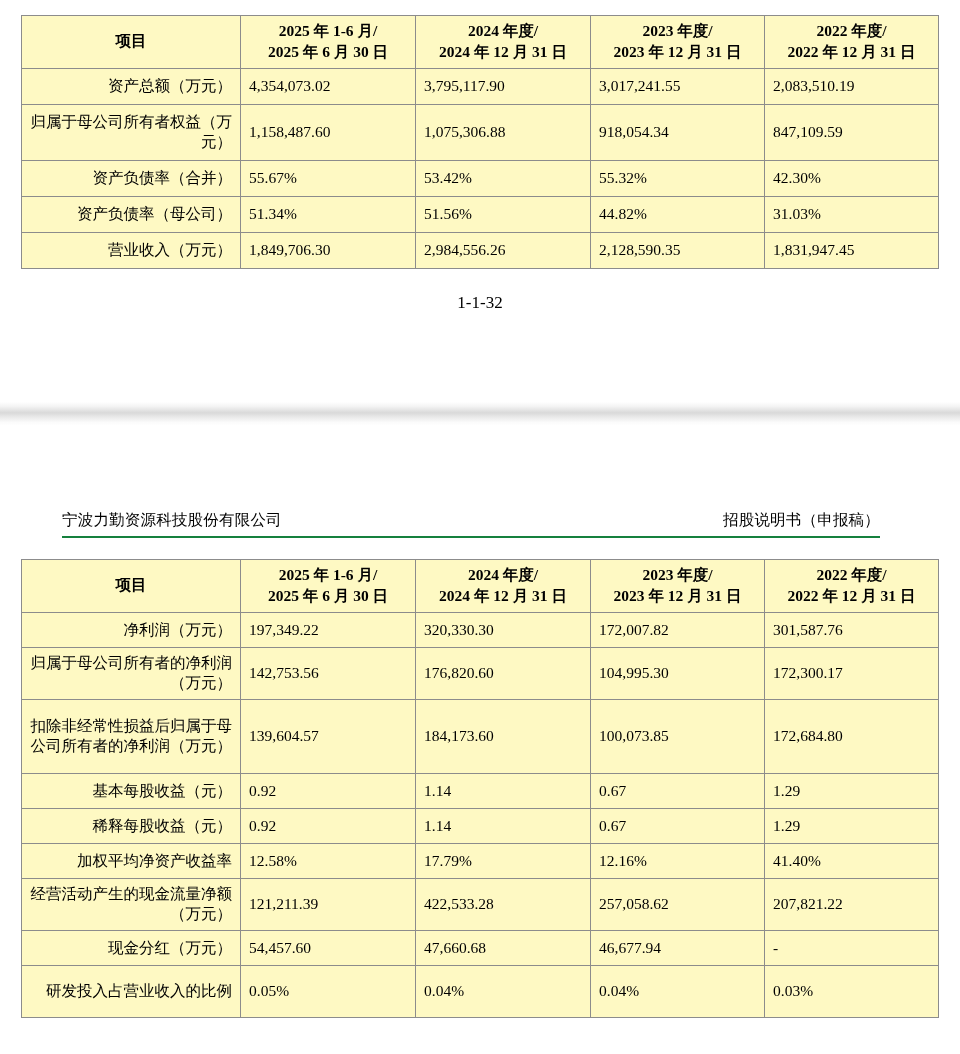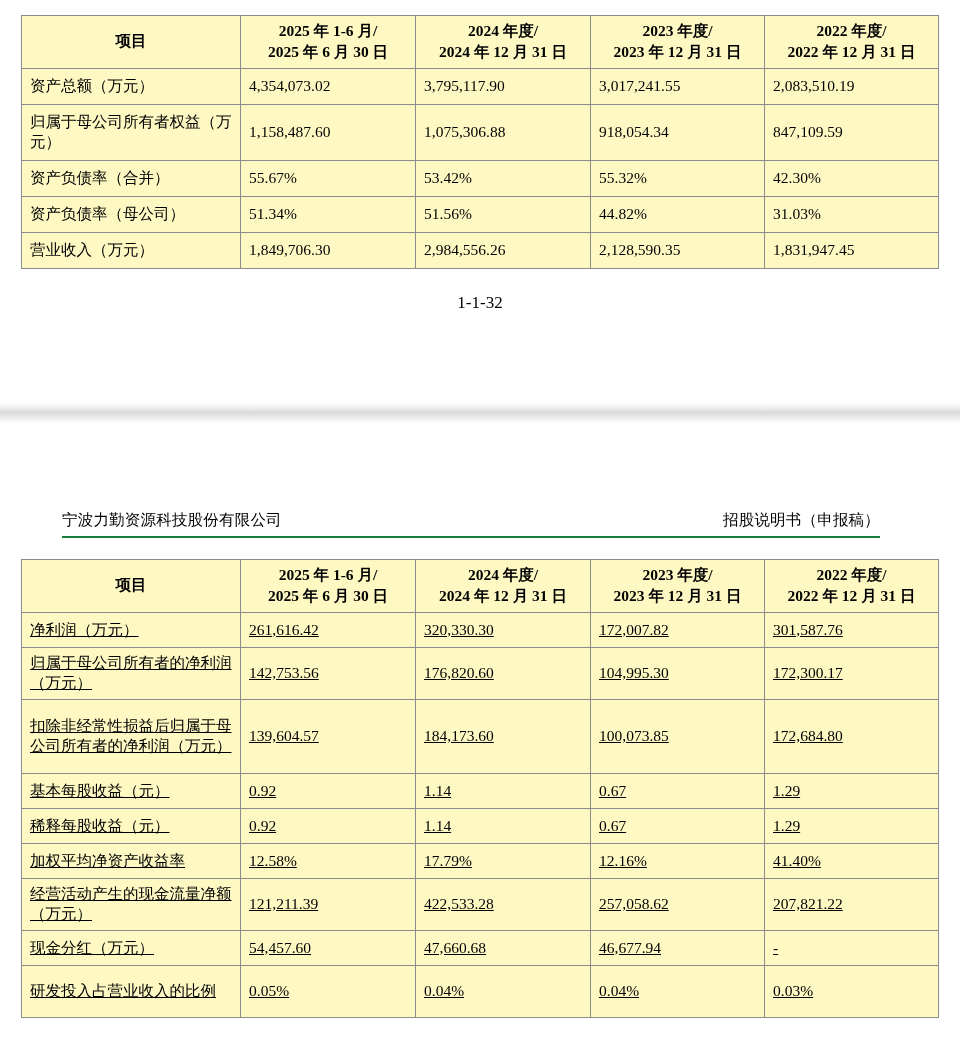--- a/index.html
+++ b/index.html
@@ -78,21 +78,21 @@
     vertical-align: middle;
     font-weight: normal;
   }
   table.fin thead th {
     font-weight: bold;
     text-align: center;
     padding: 5px 6px;
     line-height: 1.35;
   }
   table.fin thead th .hl { display: block; white-space: nowrap; }
-  td.label   { text-align: left; }
+  td.label   { text-align: right; }
   td.value   { text-align: left; }
   th.col-item{ text-align: center; }
 
   #table-assets {
     left: 21px;
     top: 15px;
     width: 917px;
   }
   #table-profit {
     left: 21px;
@@ -101,21 +101,21 @@
   }
   
   col.c0 { width: 219px; }
   col.c1 { width: 175px; }
   col.c2 { width: 175px; }
   col.c3 { width: 174px; }
   col.c4 { width: 174px; }
 
   #table-assets tbody tr { height: 36px; }
   #table-assets tbody tr.tall { height: 56px; }
-  #table-profit tbody tr { height: 35px; text-decoration: underline; }
+  #table-profit tbody tr { height: 35px; }
   #table-profit tbody tr.tall { height: 52px; }
   #table-profit tbody tr.xtall { height: 74px; }
 </style>
 </head>
 <body>
 
 <div class="page page-top">
 
   <table class="fin" id="table-assets">
     <colgroup>
@@ -226,21 +226,21 @@
       </th>
       <th>
         <span class="hl">2022 年度/</span>
         <span class="hl">2022 年 12 月 31 日</span>
       </th>
     </tr>
   </thead>
   <tbody>
     <tr>
       <td class="label">净利润（万元）</td>
-      <td class="value">261,616.42</td>
+      <td class="value">197,349.22</td>
       <td class="value">320,330.30</td>
       <td class="value">172,007.82</td>
       <td class="value">301,587.76</td>
     </tr>
     <tr class="tall">
       <td class="label">归属于母公司所有者的净利润（万元）</td>
       <td class="value">142,753.56</td>
       <td class="value">176,820.60</td>
       <td class="value">104,995.30</td>
       <td class="value">172,300.17</td>

